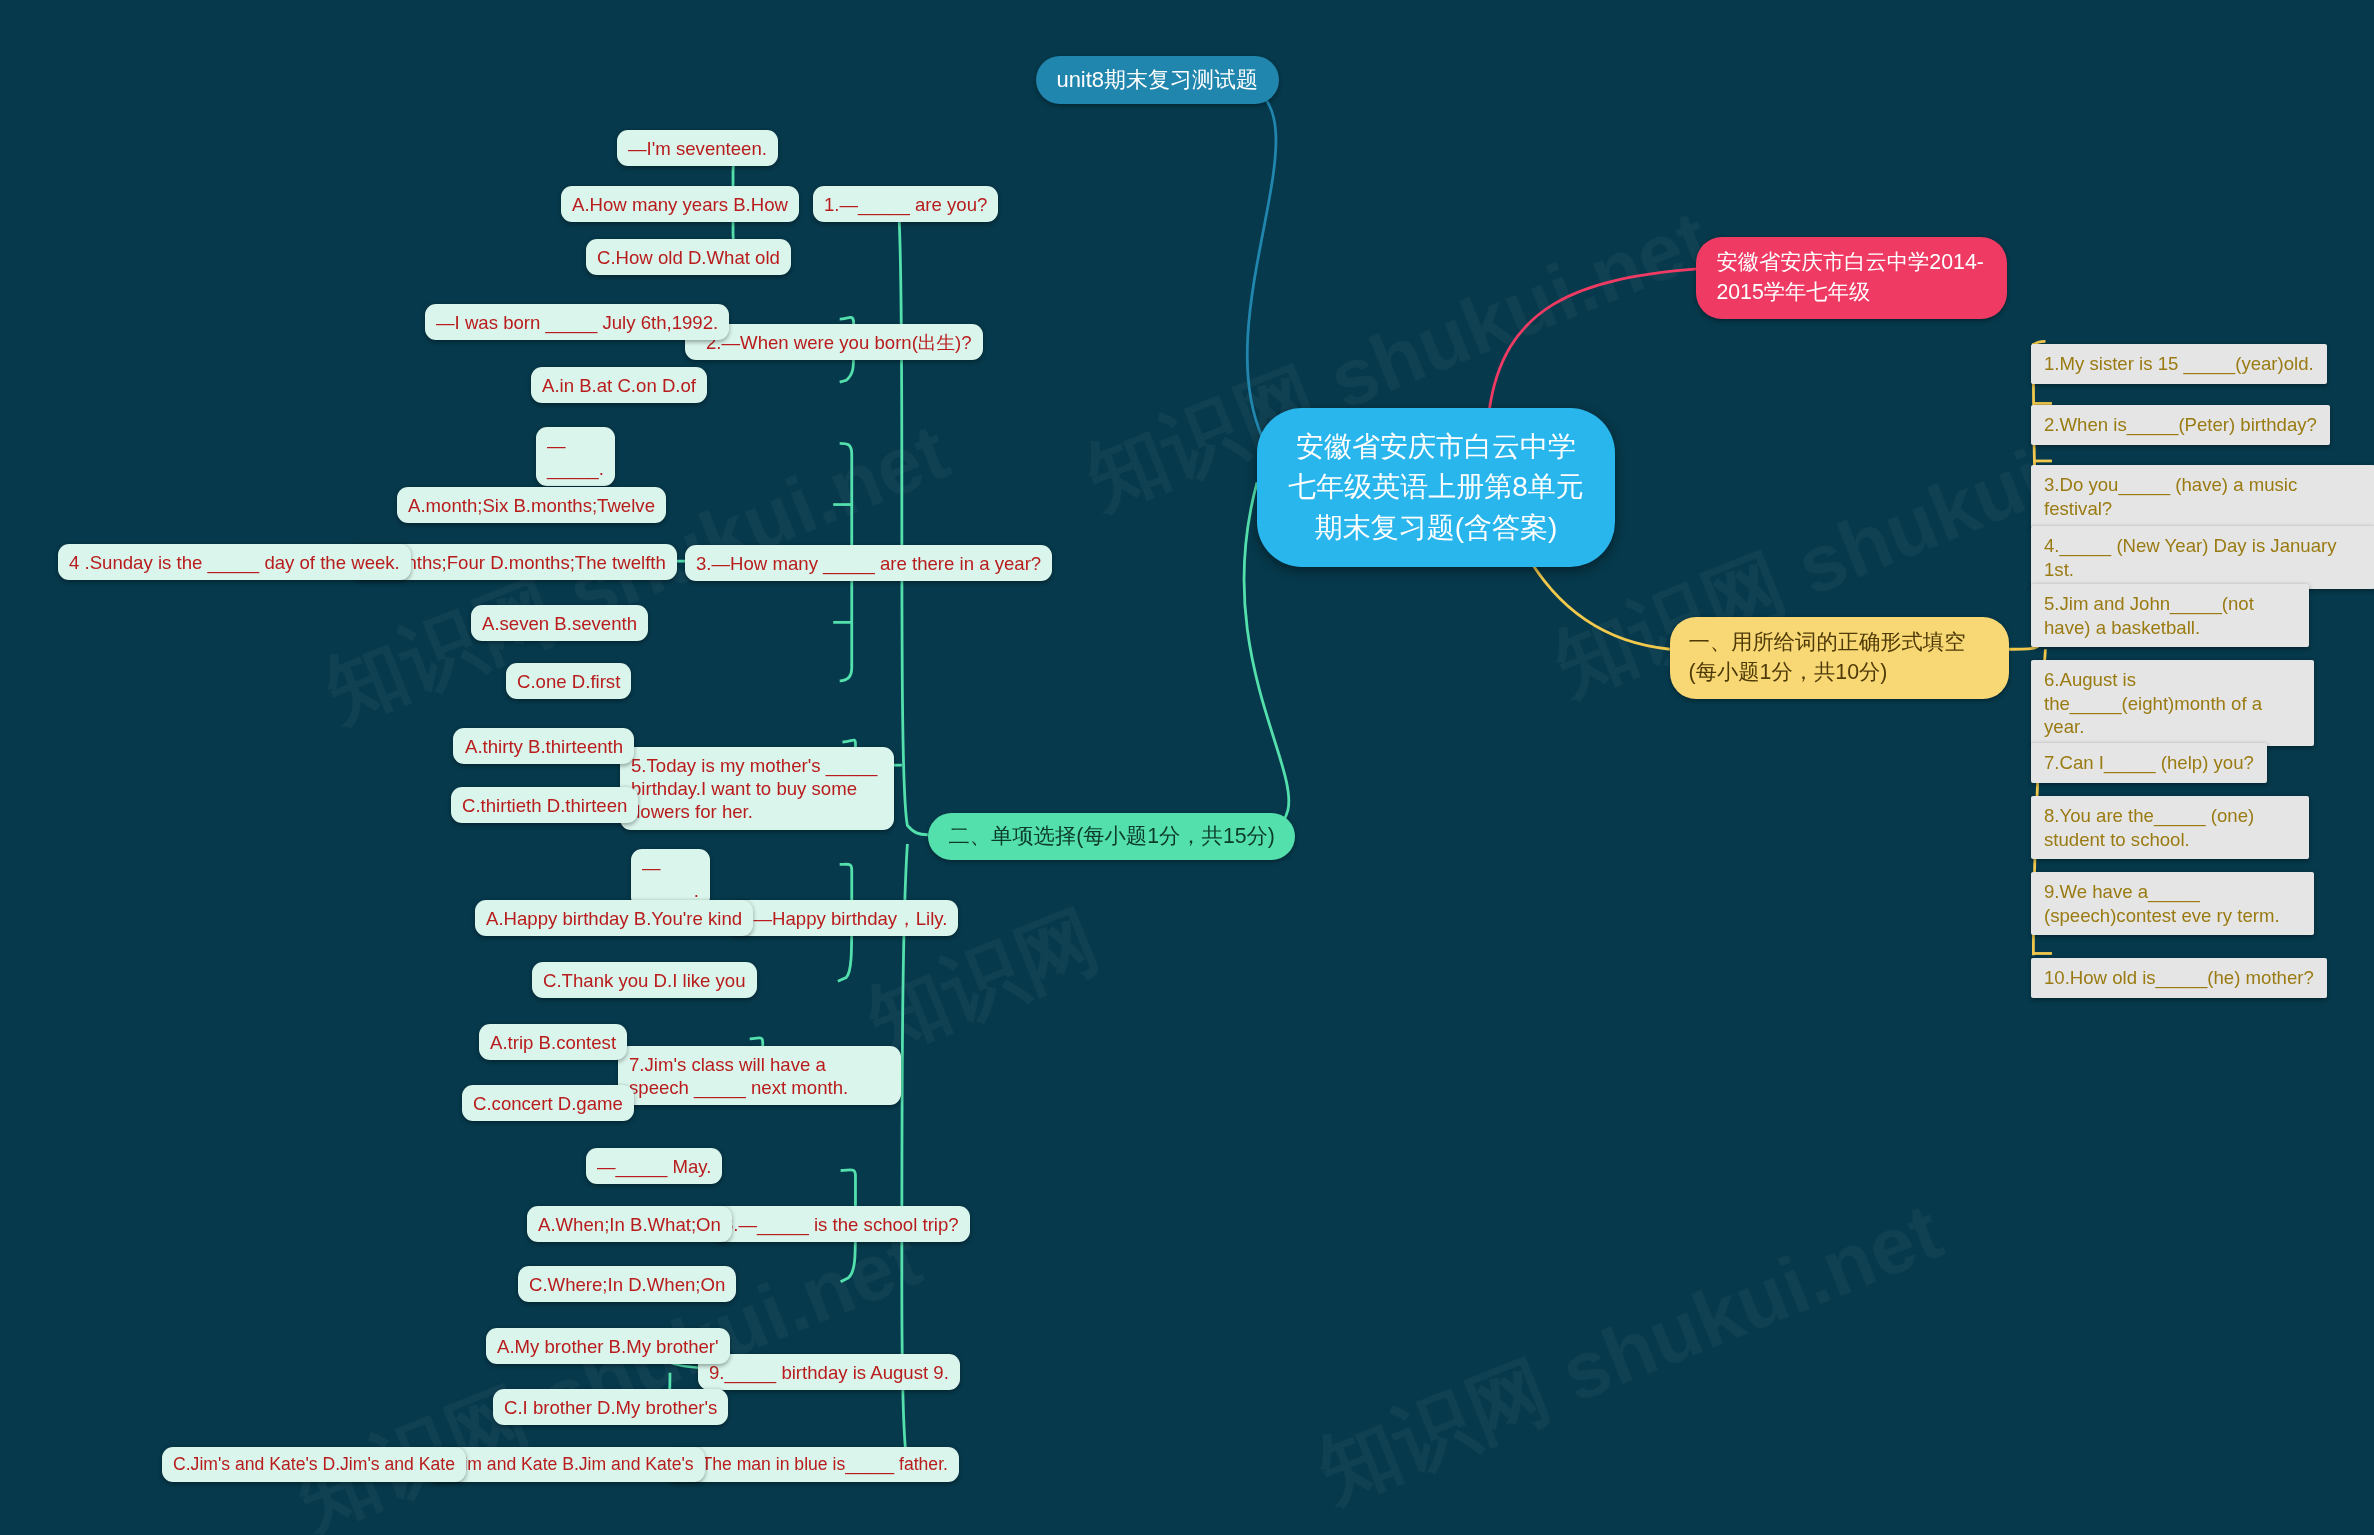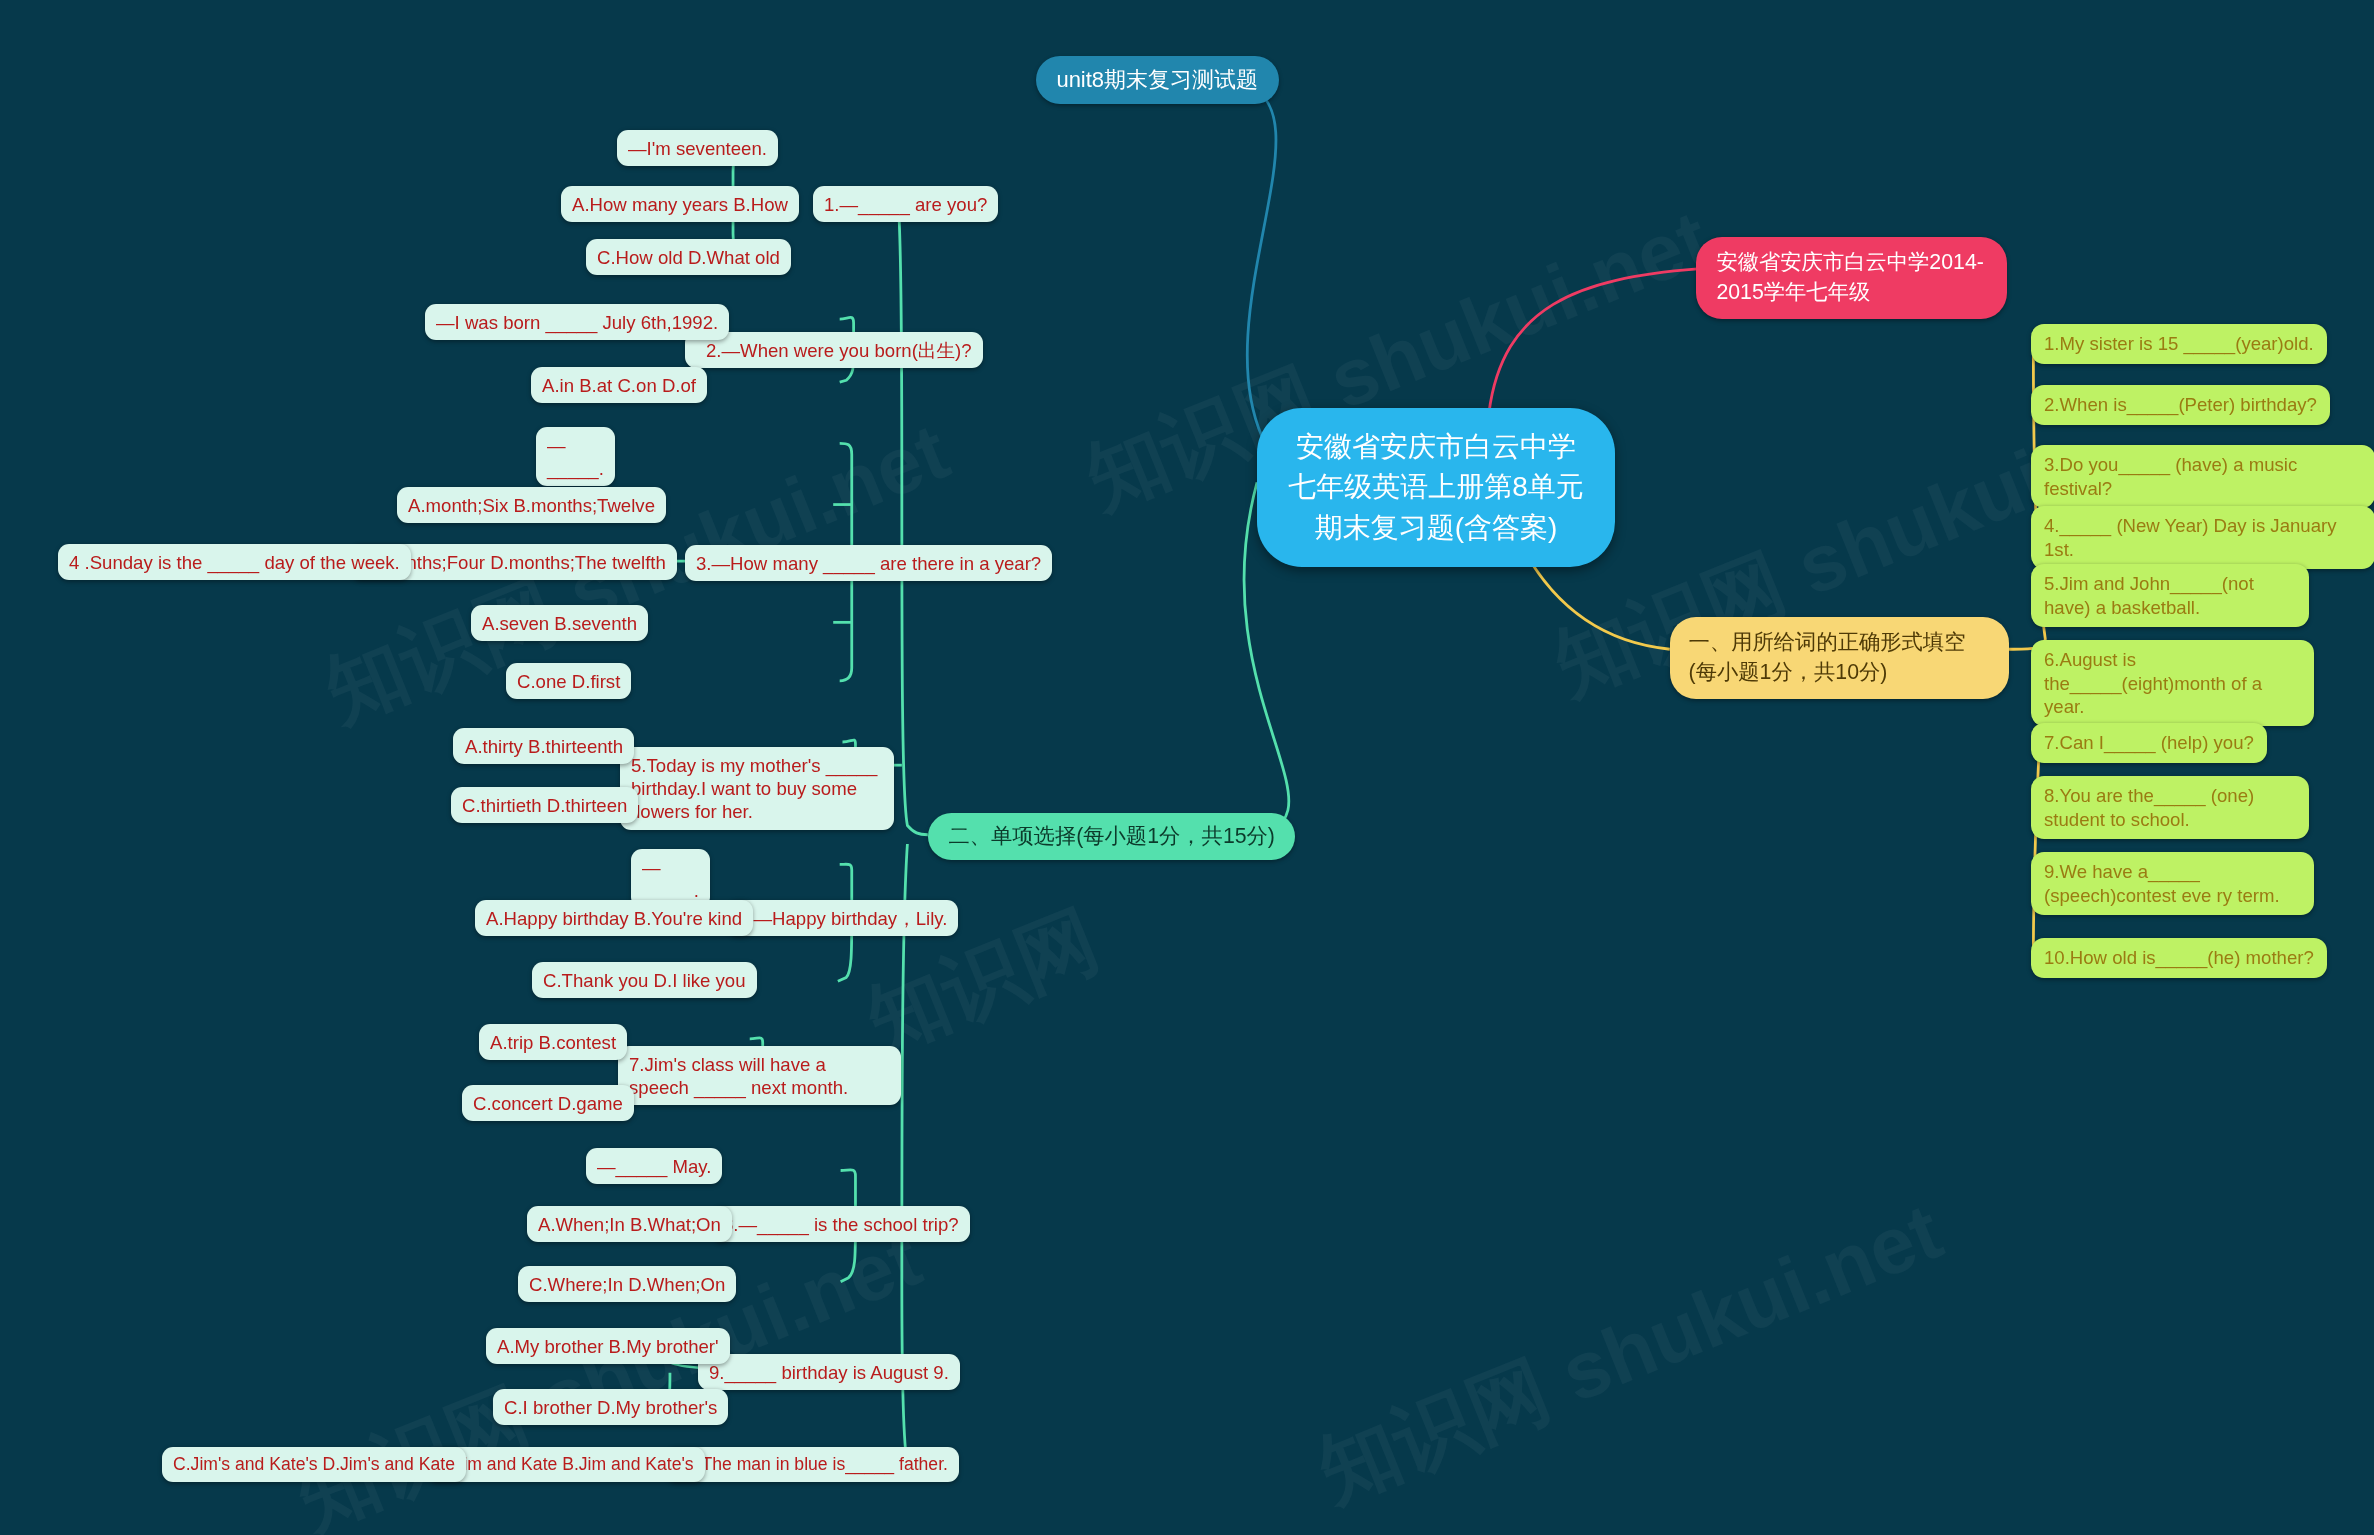--- a/index.html
+++ b/index.html
@@ -27,25 +27,26 @@
   
   .mint {
     background: #d9f5ec;
     color: #b91c1c;
     font-size: 18.6px;
   }
   .mint.small { font-size: 17.6px; }
 
   
   .cream {
-    background: #bef264;
+    background: #e5e5e5;
     color: #9a7b12;
     font-size: 18.6px;
-    border-radius: 13px;
+    border-radius: 2px;
     padding: 8.3px 13px;
+    margin-top: 20px;
   }
 
   
   .hub-root {
     background: #29b6ed;
     color: #ffffff;
     font-size: 28px;
     text-align: center;
     border-radius: 45px;
     padding: 18.6px 26px;
@@ -230,21 +231,21 @@
 
   <div class="node mint" style="left:813px; top:186px;">
     <span>1.—_____ are you?</span></div>
   <div class="node mint" style="left:617px; top:130px;">
     <span>—I'm seventeen.</span></div>
   <div class="node mint" style="left:561px; top:186px;">
     <span>A.How many years B.How</span></div>
   <div class="node mint" style="left:586px; top:239px;">
     <span>C.How old D.What old</span></div>
 
-  <div class="node mint" style="left:685px; top:332px;padding-left:21px;">
+  <div class="node mint" style="left:685px; top:324px;padding-left:21px;">
     <span>2.—When were you born(出生)?</span></div>
   <div class="node mint" style="left:425px; top:304px;">
     <span>—I was born _____ July 6th,1992.</span></div>
   <div class="node mint" style="left:531px; top:367px;">
     <span>A.in B.at C.on D.of</span></div>
 
   <div class="node mint" style="left:685px; top:545px;">
     <span>3.—How many _____ are there in a year?</span></div>
   <div class="node mint" style="left:536px; top:427px; width:79px; justify-content:flex-start;">
     <span>—_____.</span></div>

